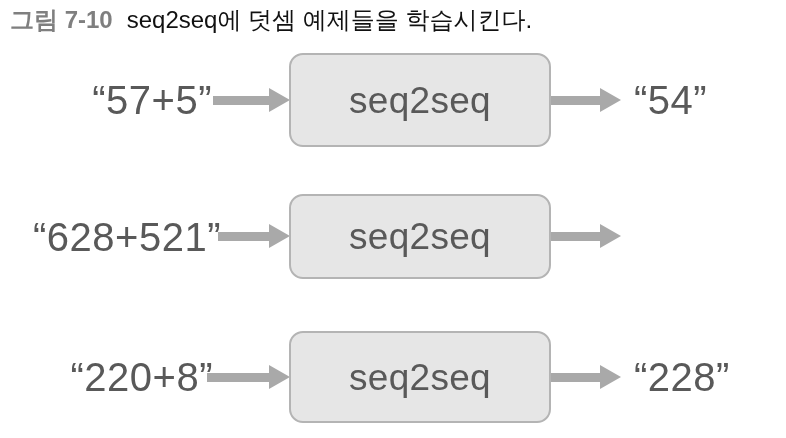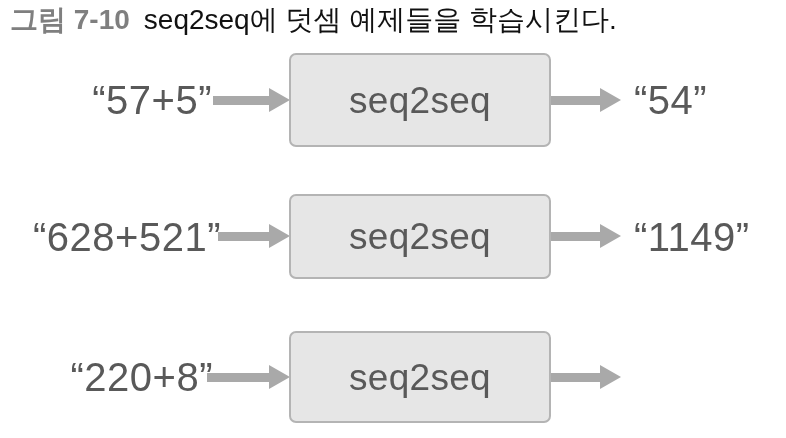--- a/index.html
+++ b/index.html
@@ -15,21 +15,21 @@
     overflow: hidden;
     position: relative;
   }
 
   
   #figure-caption {
     position: absolute;
     left: 10px;
     top: 6px;
     white-space: nowrap;
-    font-size: 28px;
+    font-size: 24px;
     line-height: 28px;
   }
   #figure-caption .caption-number {
     font-weight: bold;
     color: #7f7f7f;
     letter-spacing: 0px;
   }
   #figure-caption .caption-text {
     color: #111111;
     margin-left: 14px;
@@ -112,21 +112,21 @@
   .arrow-out .arrow-shaft { width: 49px; }
   .arrow-out .arrow-head  { right: 0; }
 
   
   .model-box {
     position: absolute;
     left: 289px;
     width: 262px;
     background: #e6e6e6;
     border: 2px solid #b4b4b4;
-    border-radius: 7px;
+    border-radius: 14px;
     box-sizing: border-box;
     display: flex;
     align-items: center;
     justify-content: center;
   }
   #flow-row-1 .model-box { top: 0px; height: 94px; }
   #flow-row-2 .model-box { top: 0px; height: 85px; }
   #flow-row-3 .model-box { top: 0px; height: 92px; }
 
   .model-box-label {
@@ -174,33 +174,33 @@
 
   <div class="model-box">
     <span class="model-box-label">seq2seq</span>
   </div>
 
   <span class="arrow arrow-out">
     <span class="arrow-shaft"></span>
     <span class="arrow-head"></span>
   </span>
 
-  <span class="io-label output-label">“1149”</span>
 </div>
 
 <div class="flow-row" id="flow-row-3">
   <span class="io-label input-label">“220+8”</span>
 
   <span class="arrow arrow-in">
     <span class="arrow-shaft"></span>
     <span class="arrow-head"></span>
   </span>
 
   <div class="model-box">
     <span class="model-box-label">seq2seq</span>
   </div>
 
   <span class="arrow arrow-out">
     <span class="arrow-shaft"></span>
     <span class="arrow-head"></span>
   </span>
 
+  <span class="io-label output-label">“228”</span>
 </div>
 
 </body></html>

